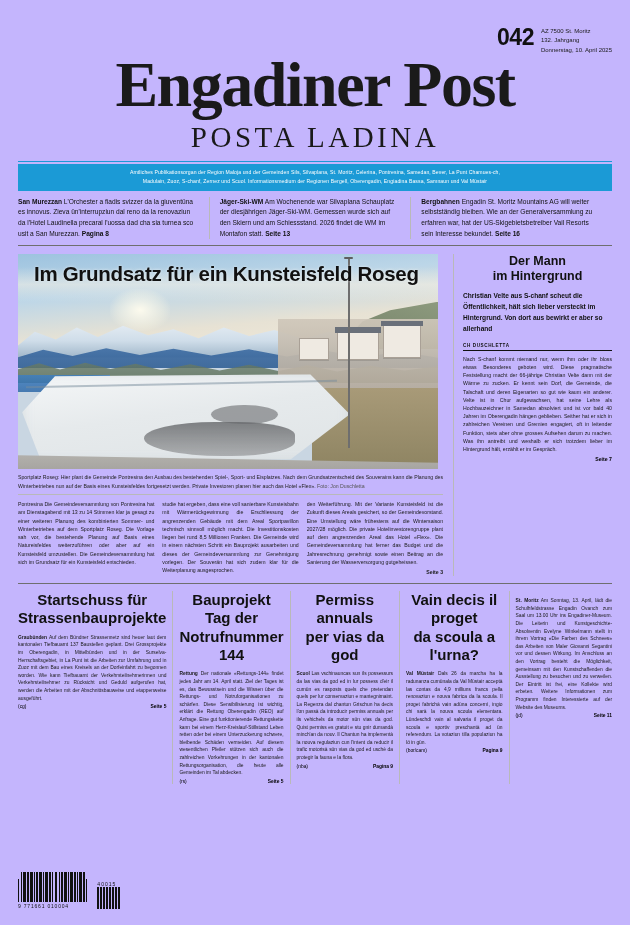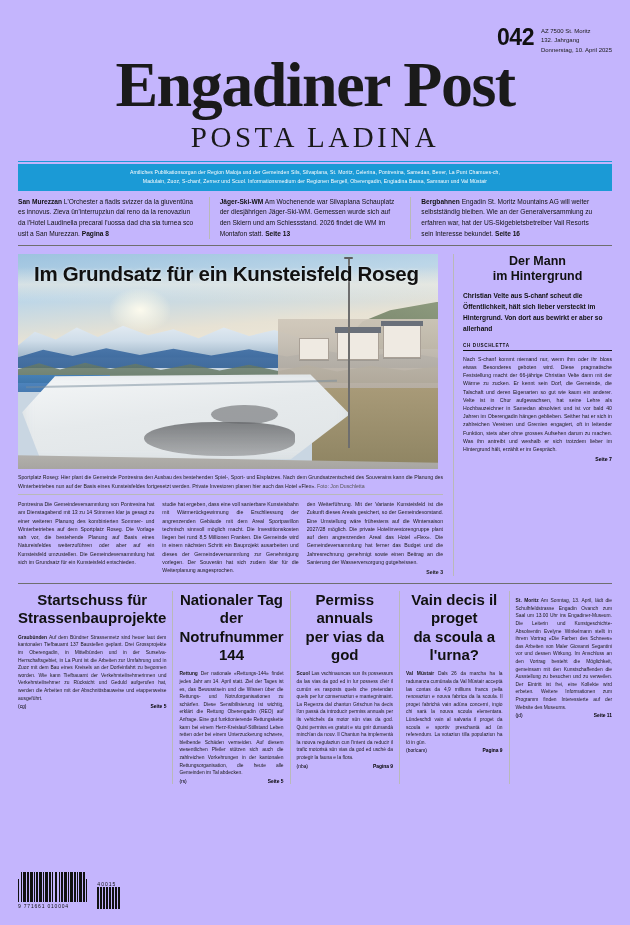--- a/index.html
+++ b/index.html
@@ -461,21 +461,21 @@
       </div>
       <div class="b-body"><b>Graubünden</b><span> Auf dem Bündner Strassennetz sind heuer laut dem kantonalen Tiefbauamt 137 Baustellen geplant. Drei Grossprojekte im Oberengadin, in Mittelbünden und in der Surselva-Herrschaftsgebiet, in La Punt ist die Arbeiten zur Umfahrung und in Zuoz mit dem Bau eines Kreisels an der Dorfeinfahrt zu begonnen worden. Wie kann Tiefbauamt der Verkehrsteilnehmerinnen und Verkehrsteilnehmer zu Rücksicht und Geduld aufgerufen hat, werden die Arbeiten mit der Abschnittsbauweise und etappenweise ausgeführt.</span></div>
       <div class="b-foot">
         <span class="auth">(cg)</span>
         <span>Seite 5</span>
       </div>
     </div>
 
     <div class="bcell">
       <div class="b-title">
-        <div>Nationaler Tag der</div>
+        <div>Bauprojekt Tag der</div>
         <div>Notrufnummer 144</div>
       </div>
       <div class="b-body"><b>Rettung</b><span> Der nationale «Rettungs-144» findet jedes Jahr am 14. April statt. Ziel der Tages ist es, das Bewusstsein und die Wissen über die Rettungs- und Notruforganisationen zu schärfen. Diese Sensibilisierung ist wichtig, erklärt die Rettung Oberengadin (REO) auf Anfrage. Eine gut funktionierende Rettungskette kann bei einem Herz-Kreislauf-Stillstand Leben retten oder bei einem Unterzuckerung schwere, bleibende Schäden vermeiden. Auf diesem wesentlichen Pfeiler stützen sich auch die zahlreichen Vorkehrungen in der kantonalen Rettungsorganisation, die heute alle Gemeinden im Tal abdecken.</span></div>
       <div class="b-foot">
         <span class="auth">(rs)</span>
         <span>Seite 5</span>
       </div>
     </div>
 
     <div class="bcell">

